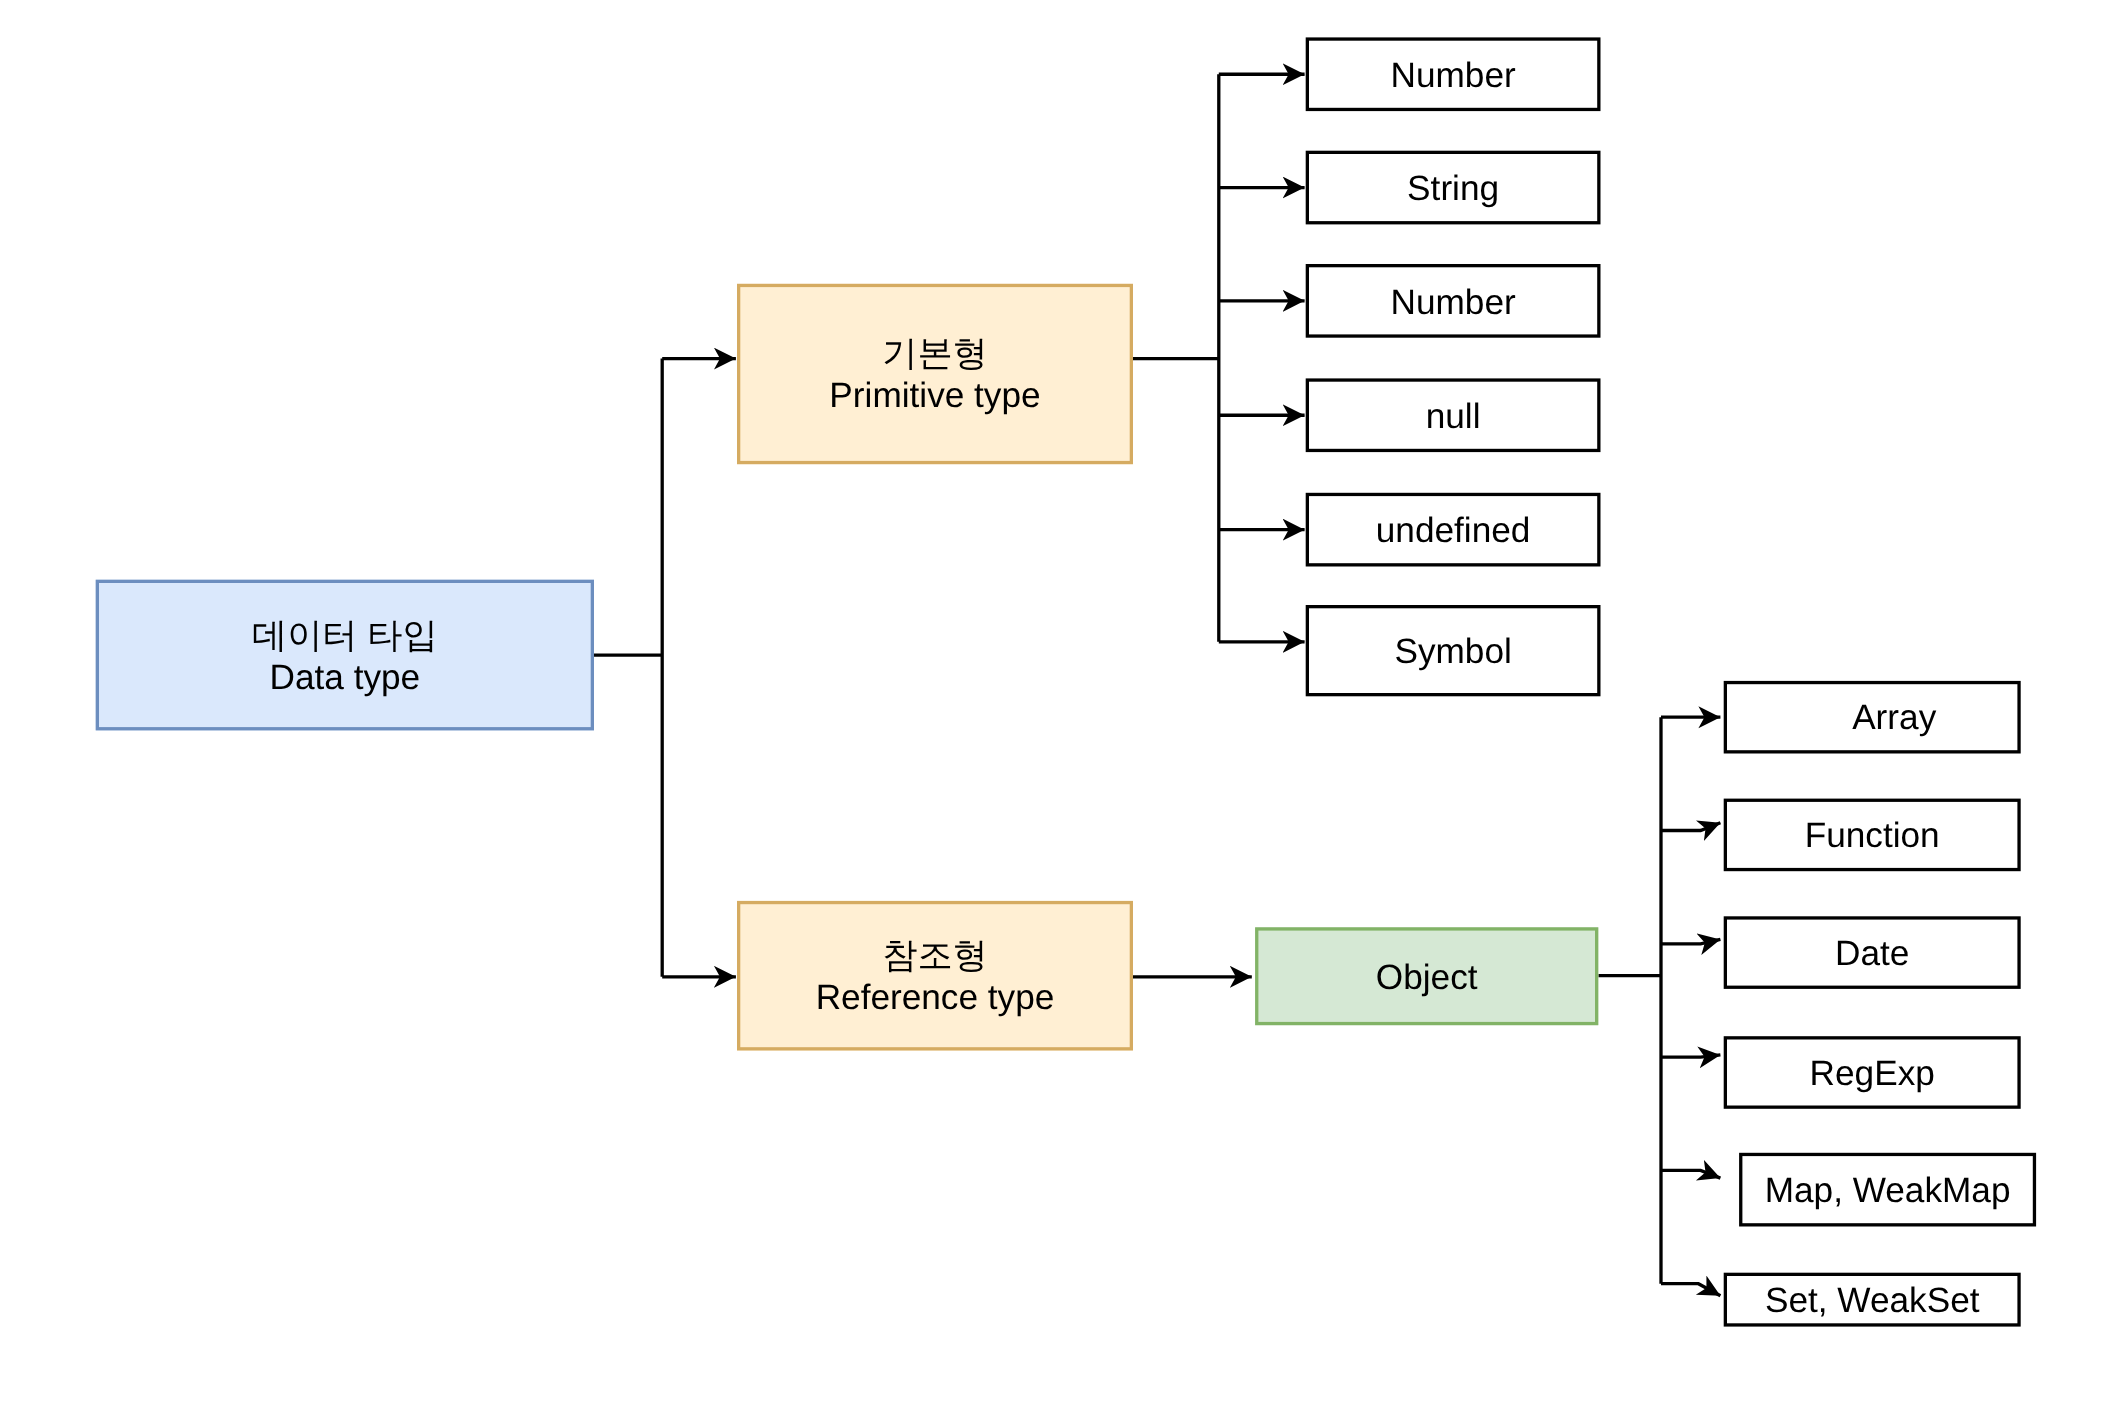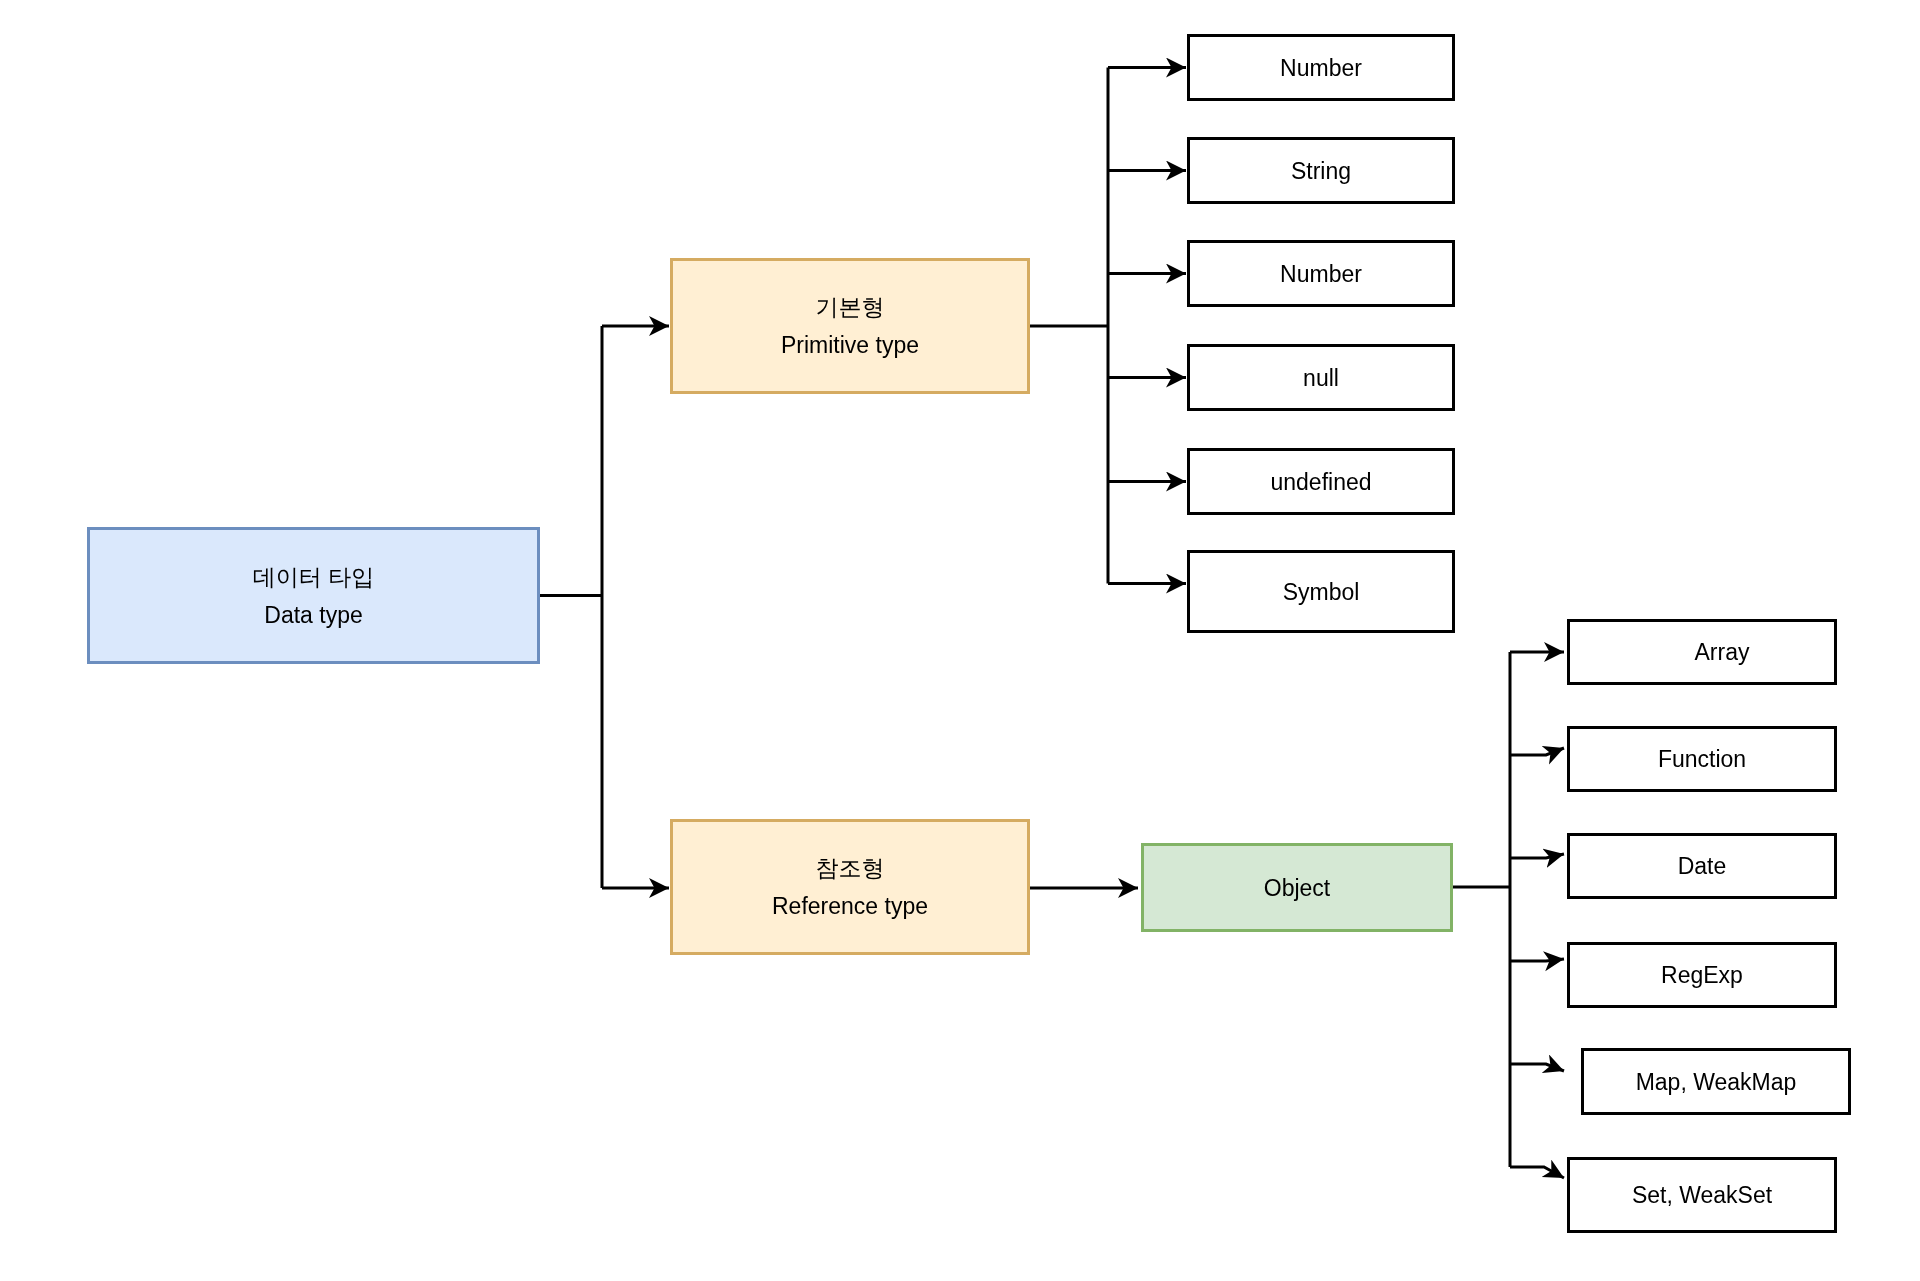--- a/index.html
+++ b/index.html
@@ -27,21 +27,21 @@
     stroke-width: 3;
   }
   .node {
     position: absolute;
     box-sizing: border-box;
     display: flex;
     flex-direction: column;
     align-items: center;
     justify-content: center;
     text-align: center;
-    font-size: 23px;
+    font-size: 32px;
     line-height: 38px;
     white-space: nowrap;
   }
   .node.root {
     background: var(--root-fill, #dae8fc);
     border: 3px solid var(--root-stroke, #6c8ebf);
   }
   .node.category {
     background: var(--category-fill, #ffefd3);
     border: 3px solid var(--category-stroke, #d5ab61);
@@ -91,21 +91,21 @@
     <path class="wire" d="M1510,961 H1546 L1564,959" marker-end="url(#arrow)"></path>
     <path class="wire" d="M1510,1064 H1546 L1564,1071" marker-end="url(#arrow)"></path>
     <path class="wire" d="M1510,1167 H1544 L1564,1178" marker-end="url(#arrow)"></path>
   </svg>
 
   <div class="node root" style="left:87px; top:527px; width:453px; height:137px;">
     <span>데이터 타입</span>
     <span>Data type</span>
   </div>
 
-  <div class="node category" style="left:670px; top:258px; width:360px; height:136px;">
+  <div class="node category" style="left:670px; top:258px; width:360px; height:164px;">
     <span>기본형</span>
     <span>Primitive type</span>
   </div>
 
   <div class="node category" style="left:670px; top:819px; width:360px; height:136px;">
     <span>참조형</span>
     <span>Reference type</span>
   </div>
 
   <div class="node objectnode" style="left:1141px; top:843px; width:312px; height:89px;">
@@ -117,15 +117,15 @@
   <div class="node leaf" style="left:1187px; top:240px; width:268px; height:67px;">Number</div>
   <div class="node leaf" style="left:1187px; top:344px; width:268px; height:67px;">null</div>
   <div class="node leaf" style="left:1187px; top:448px; width:268px; height:67px;">undefined</div>
   <div class="node leaf" style="left:1187px; top:550px; width:268px; height:83px;">Symbol</div>
 
   <div class="node leaf" style="left:1567px; top:619px;  width:270px; height:66px;padding-left:40px;">Array</div>
   <div class="node leaf" style="left:1567px; top:726px;  width:270px; height:66px;">Function</div>
   <div class="node leaf" style="left:1567px; top:833px;  width:270px; height:66px;">Date</div>
   <div class="node leaf" style="left:1567px; top:942px;  width:270px; height:66px;">RegExp</div>
   <div class="node leaf" style="left:1567px; top:1048px; width:270px; height:67px;margin-left:14px;">Map, WeakMap</div>
-  <div class="node leaf" style="left:1567px; top:1157px; width:270px; height:76px;">Set, WeakSet</div>
+  <div class="node leaf" style="left:1567px; top:1157px; width:270px; height:49px;">Set, WeakSet</div>
 
 </div>
 
 </body></html>

